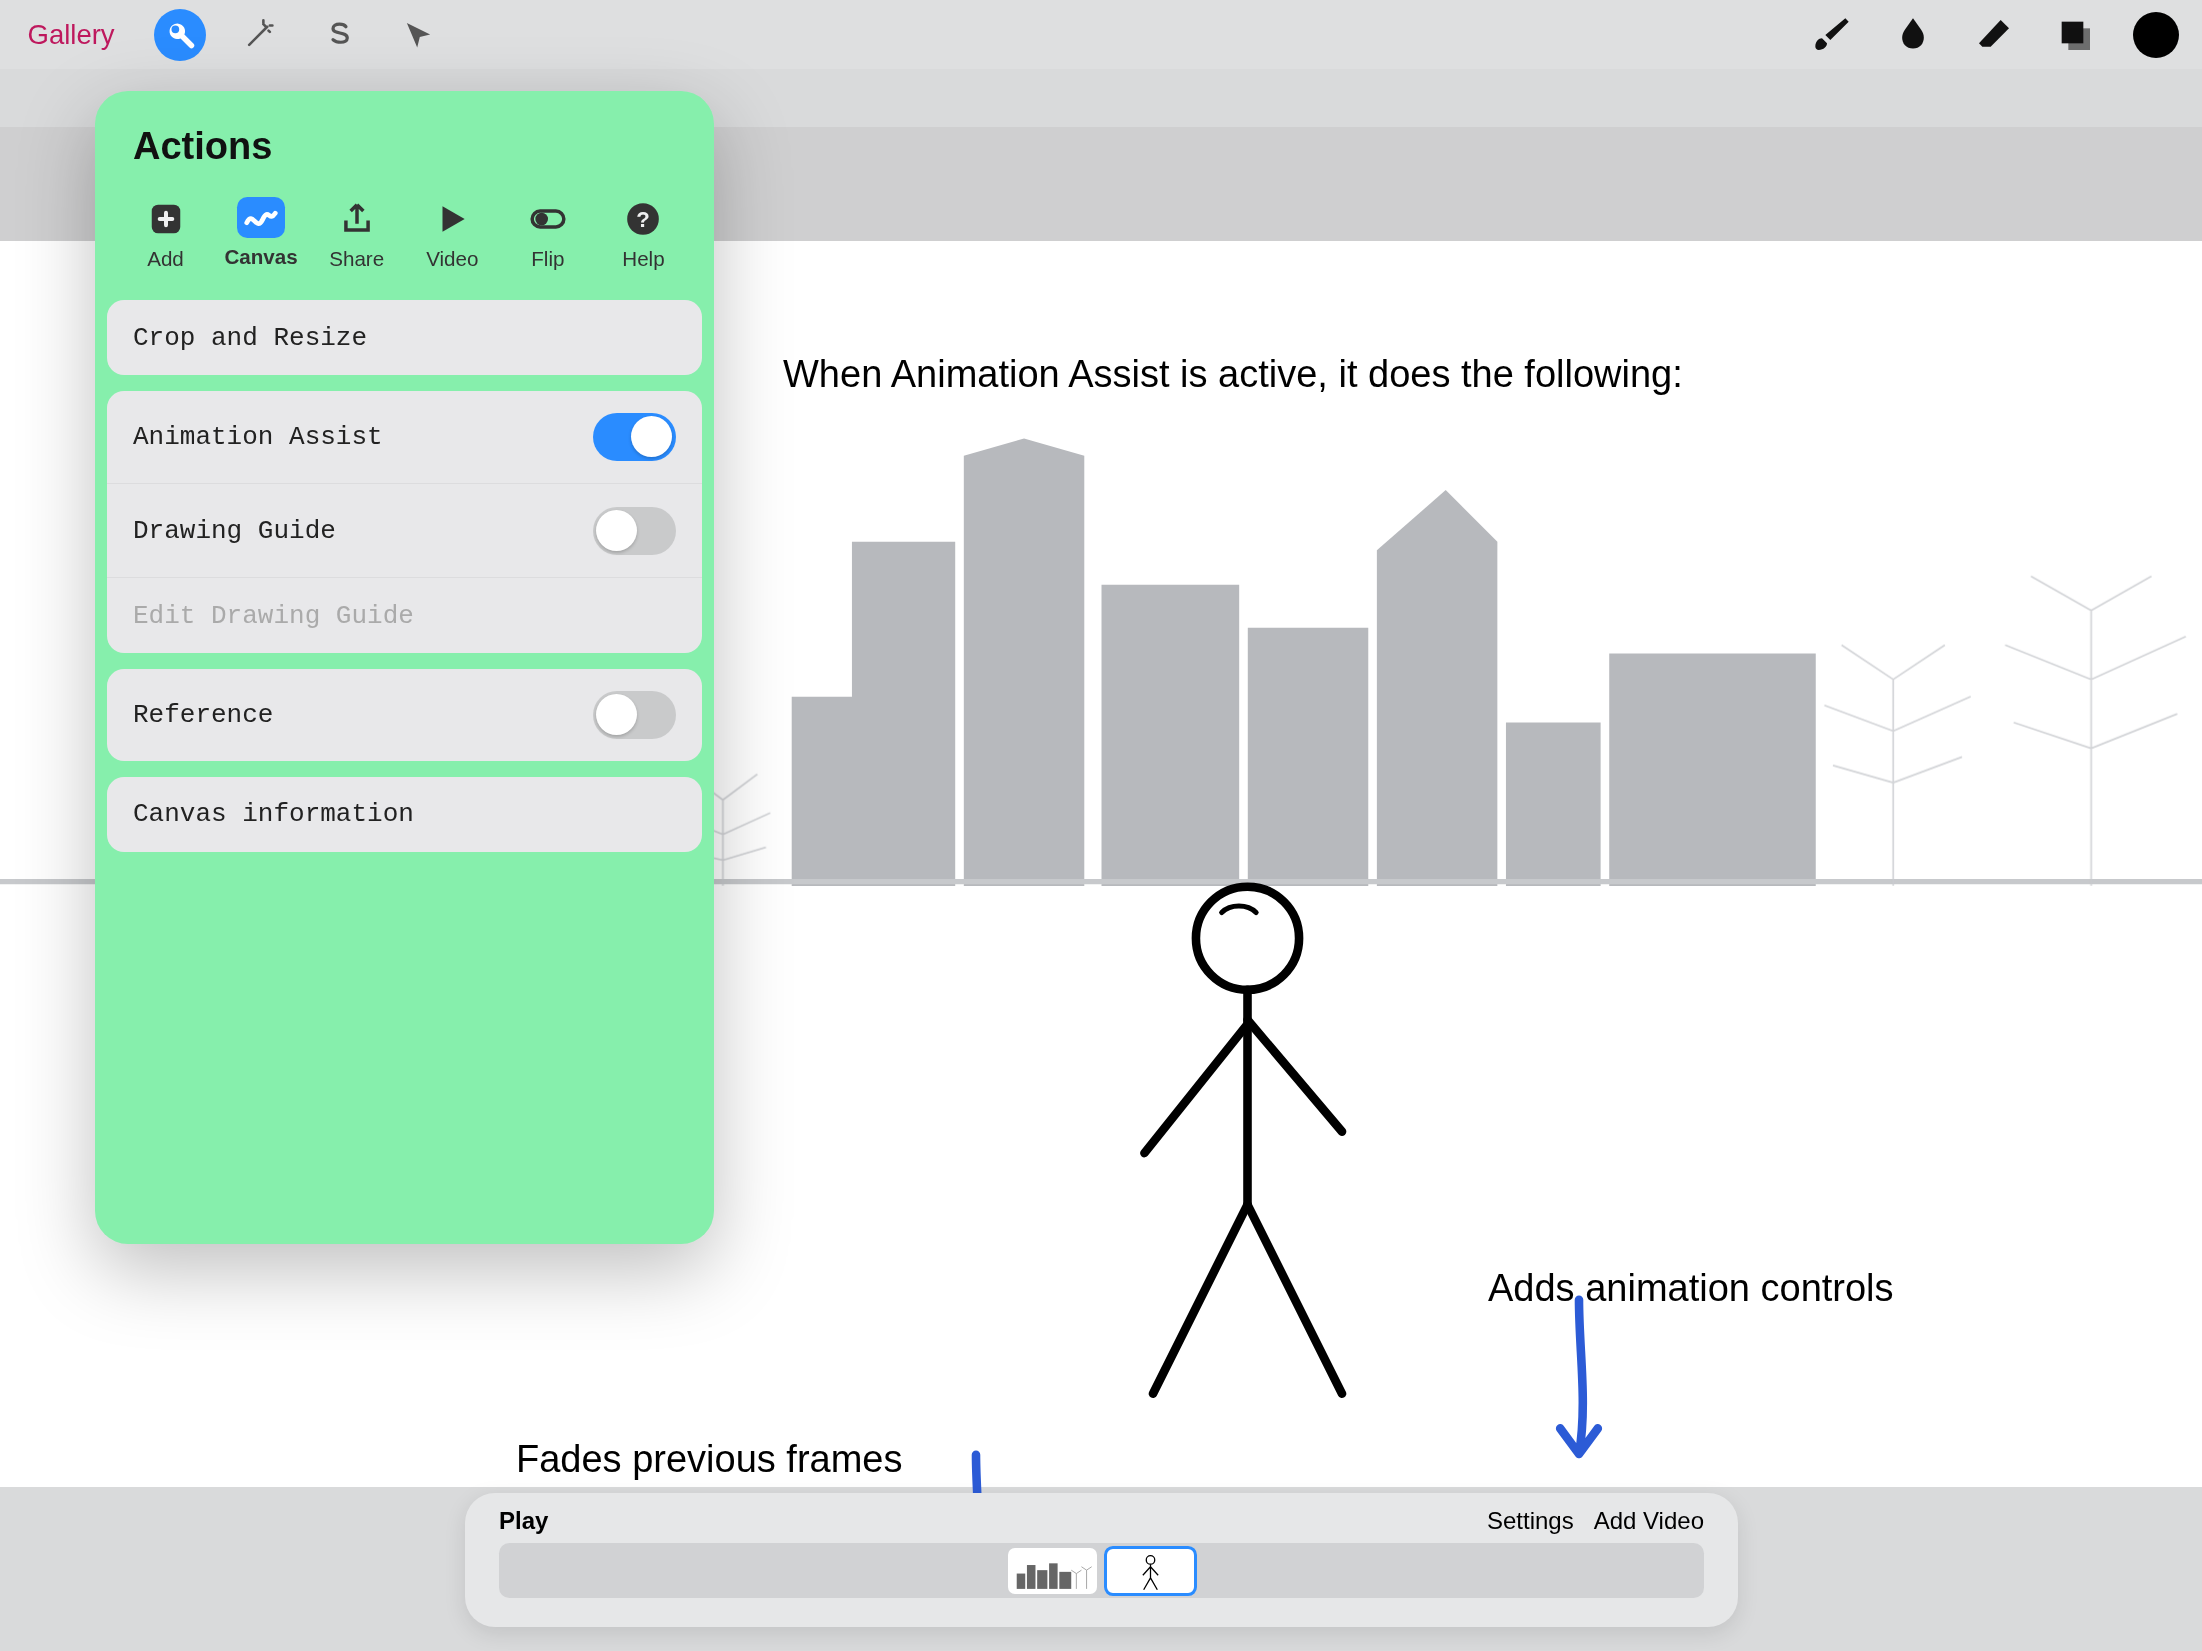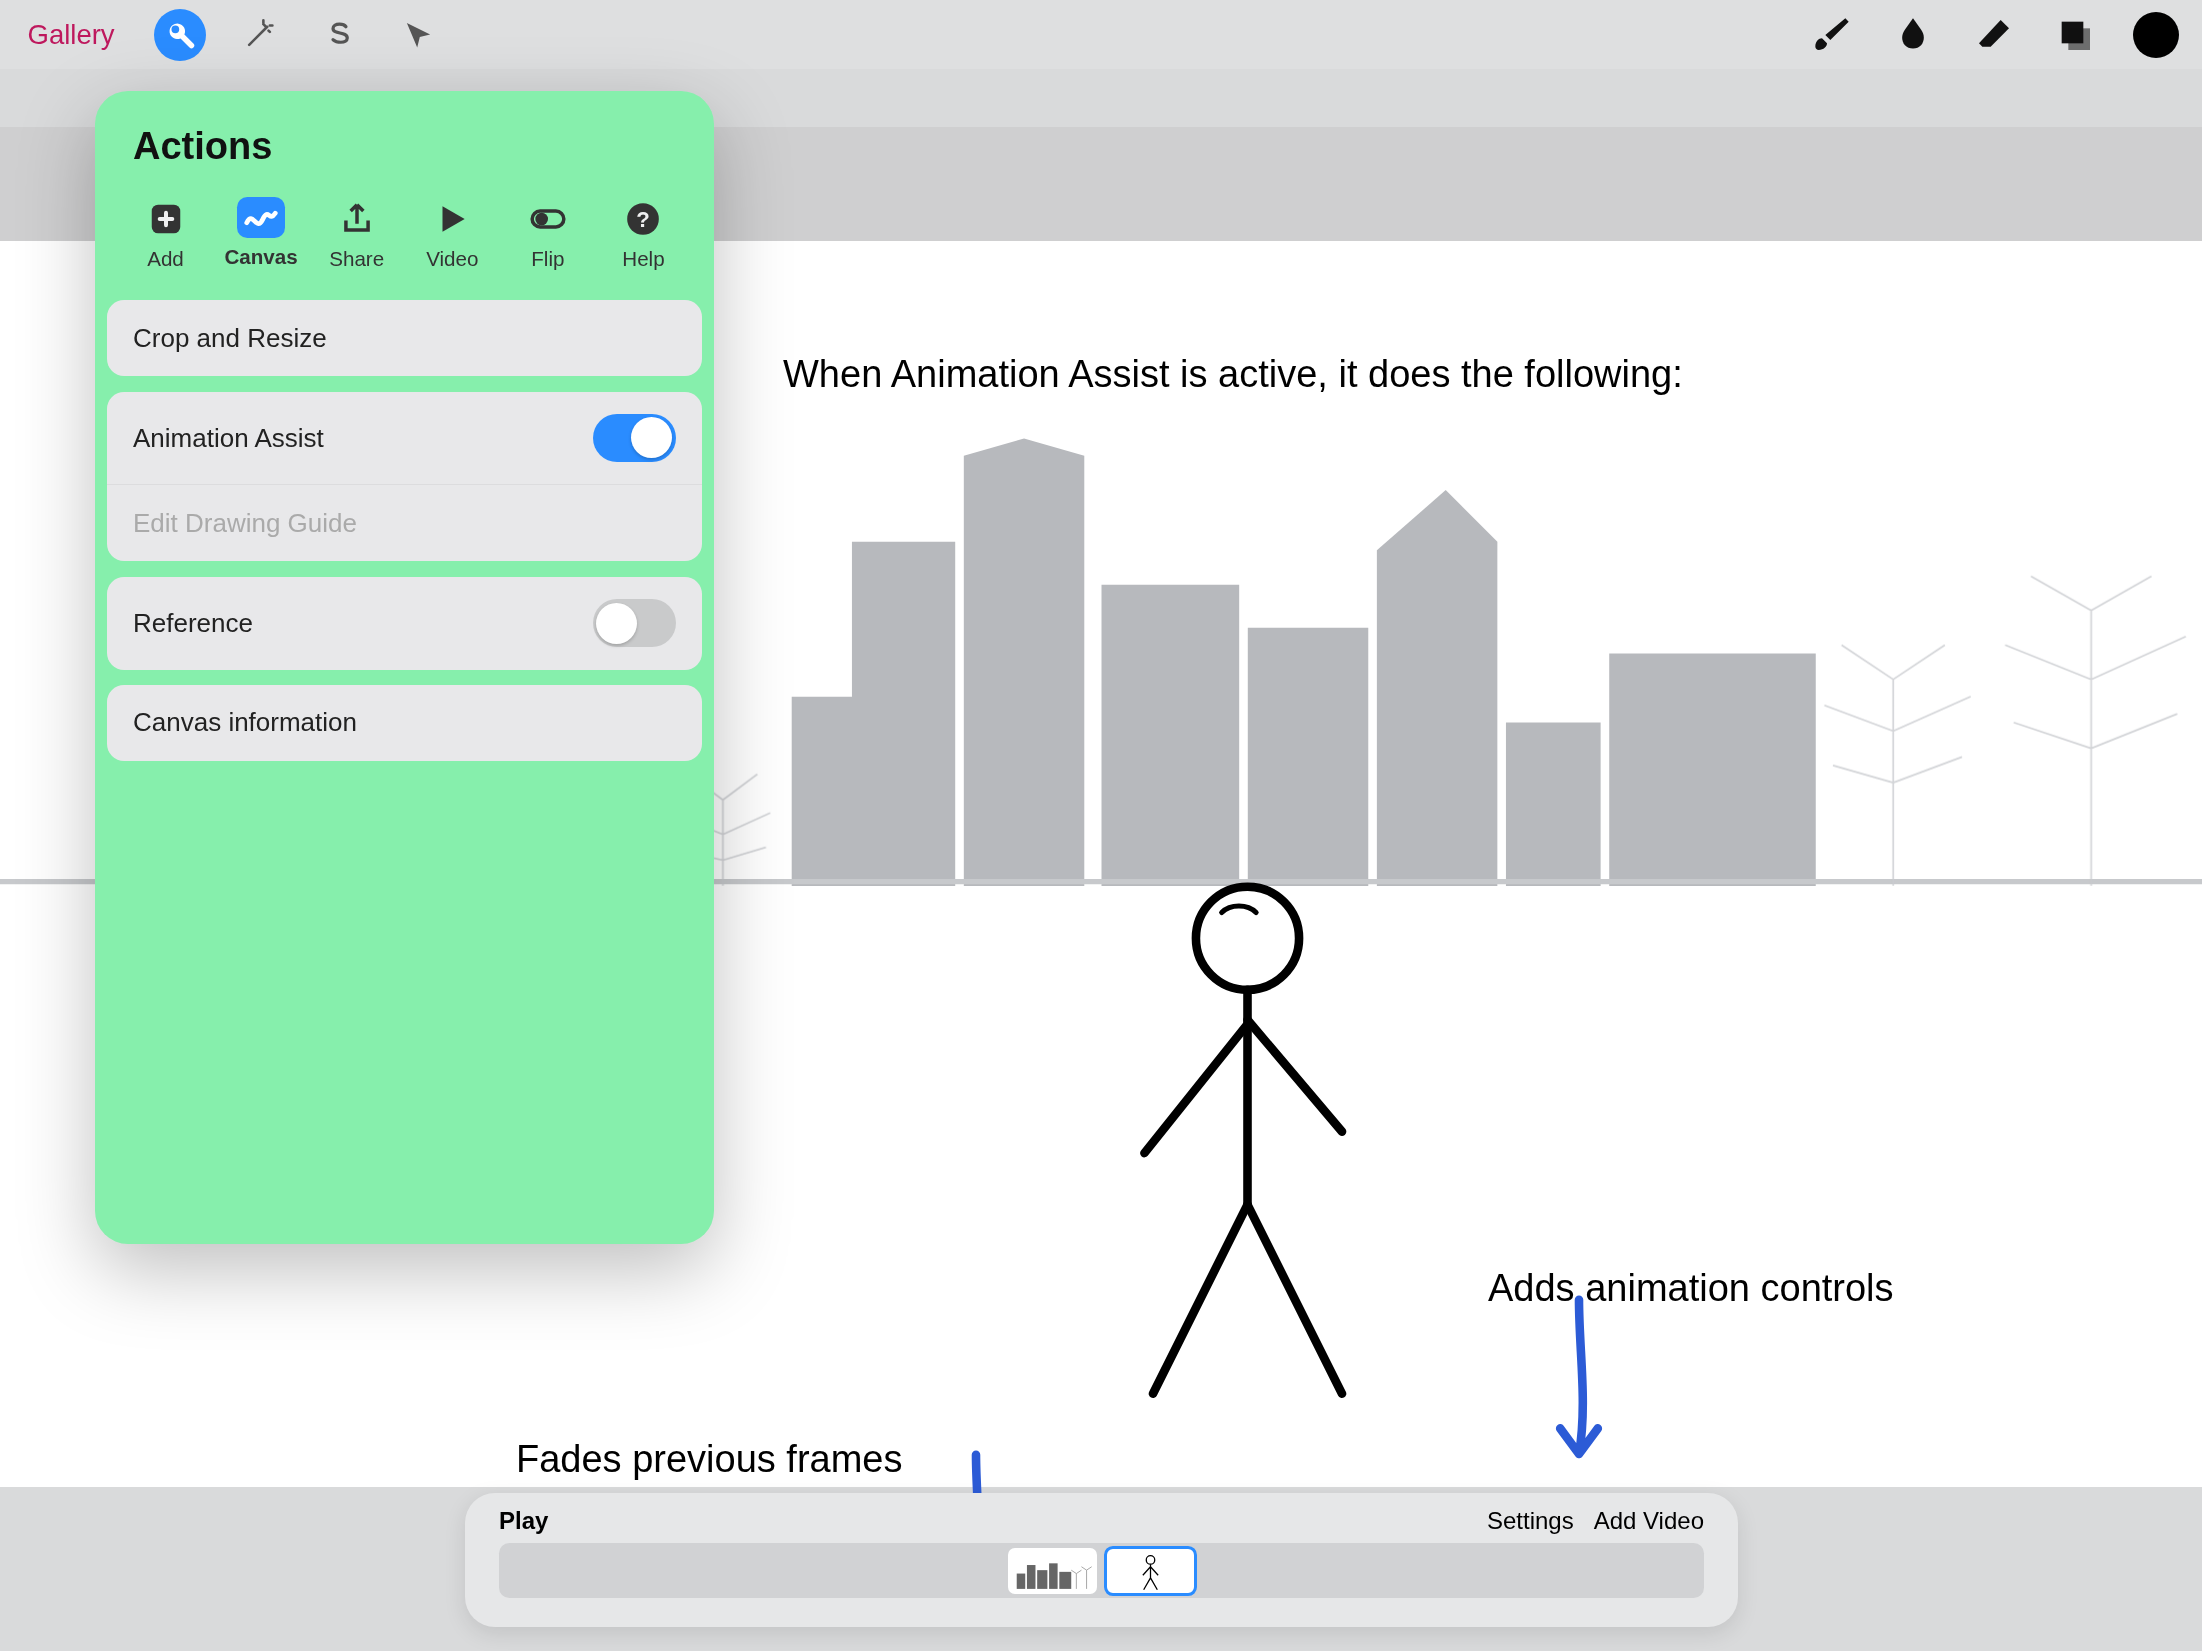--- a/index.html
+++ b/index.html
@@ -184,20 +184,21 @@
   .tab.active .tab-label { font-weight: 700; }
 
   .list {
     padding: 0 12px;
   }
   .group {
     background: #e8e8ea;
     border-radius: 17px;
     margin: 15.5px 0;
     overflow: hidden;
+    font-family: Liberation Mono, monospace;
   }
   .row {
     display: flex;
     align-items: center;
     justify-content: space-between;
     padding: 22.4px 26px;
     font-size: 26px;
     color: #222;
     border-top: 0.9px solid rgba(0,0,0,.05);
   }
@@ -472,20 +473,26 @@
     <div class="group">
       <div class="row">
         <span>Crop and Resize</span>
       </div>
     </div>
 
     <div class="group">
       <div class="row">
         <span>Animation Assist</span>
         <div class="toggle on">
+            <div class="knob"></div>
+          </div>
+      </div>
+      <div class="row">
+        <span>Drawing Guide</span>
+        <div class="toggle">
             <div class="knob"></div>
           </div>
       </div>
       <div class="row disabled">
         <span>Edit Drawing Guide</span>
       </div>
     </div>
 
     <div class="group">
       <div class="row">

